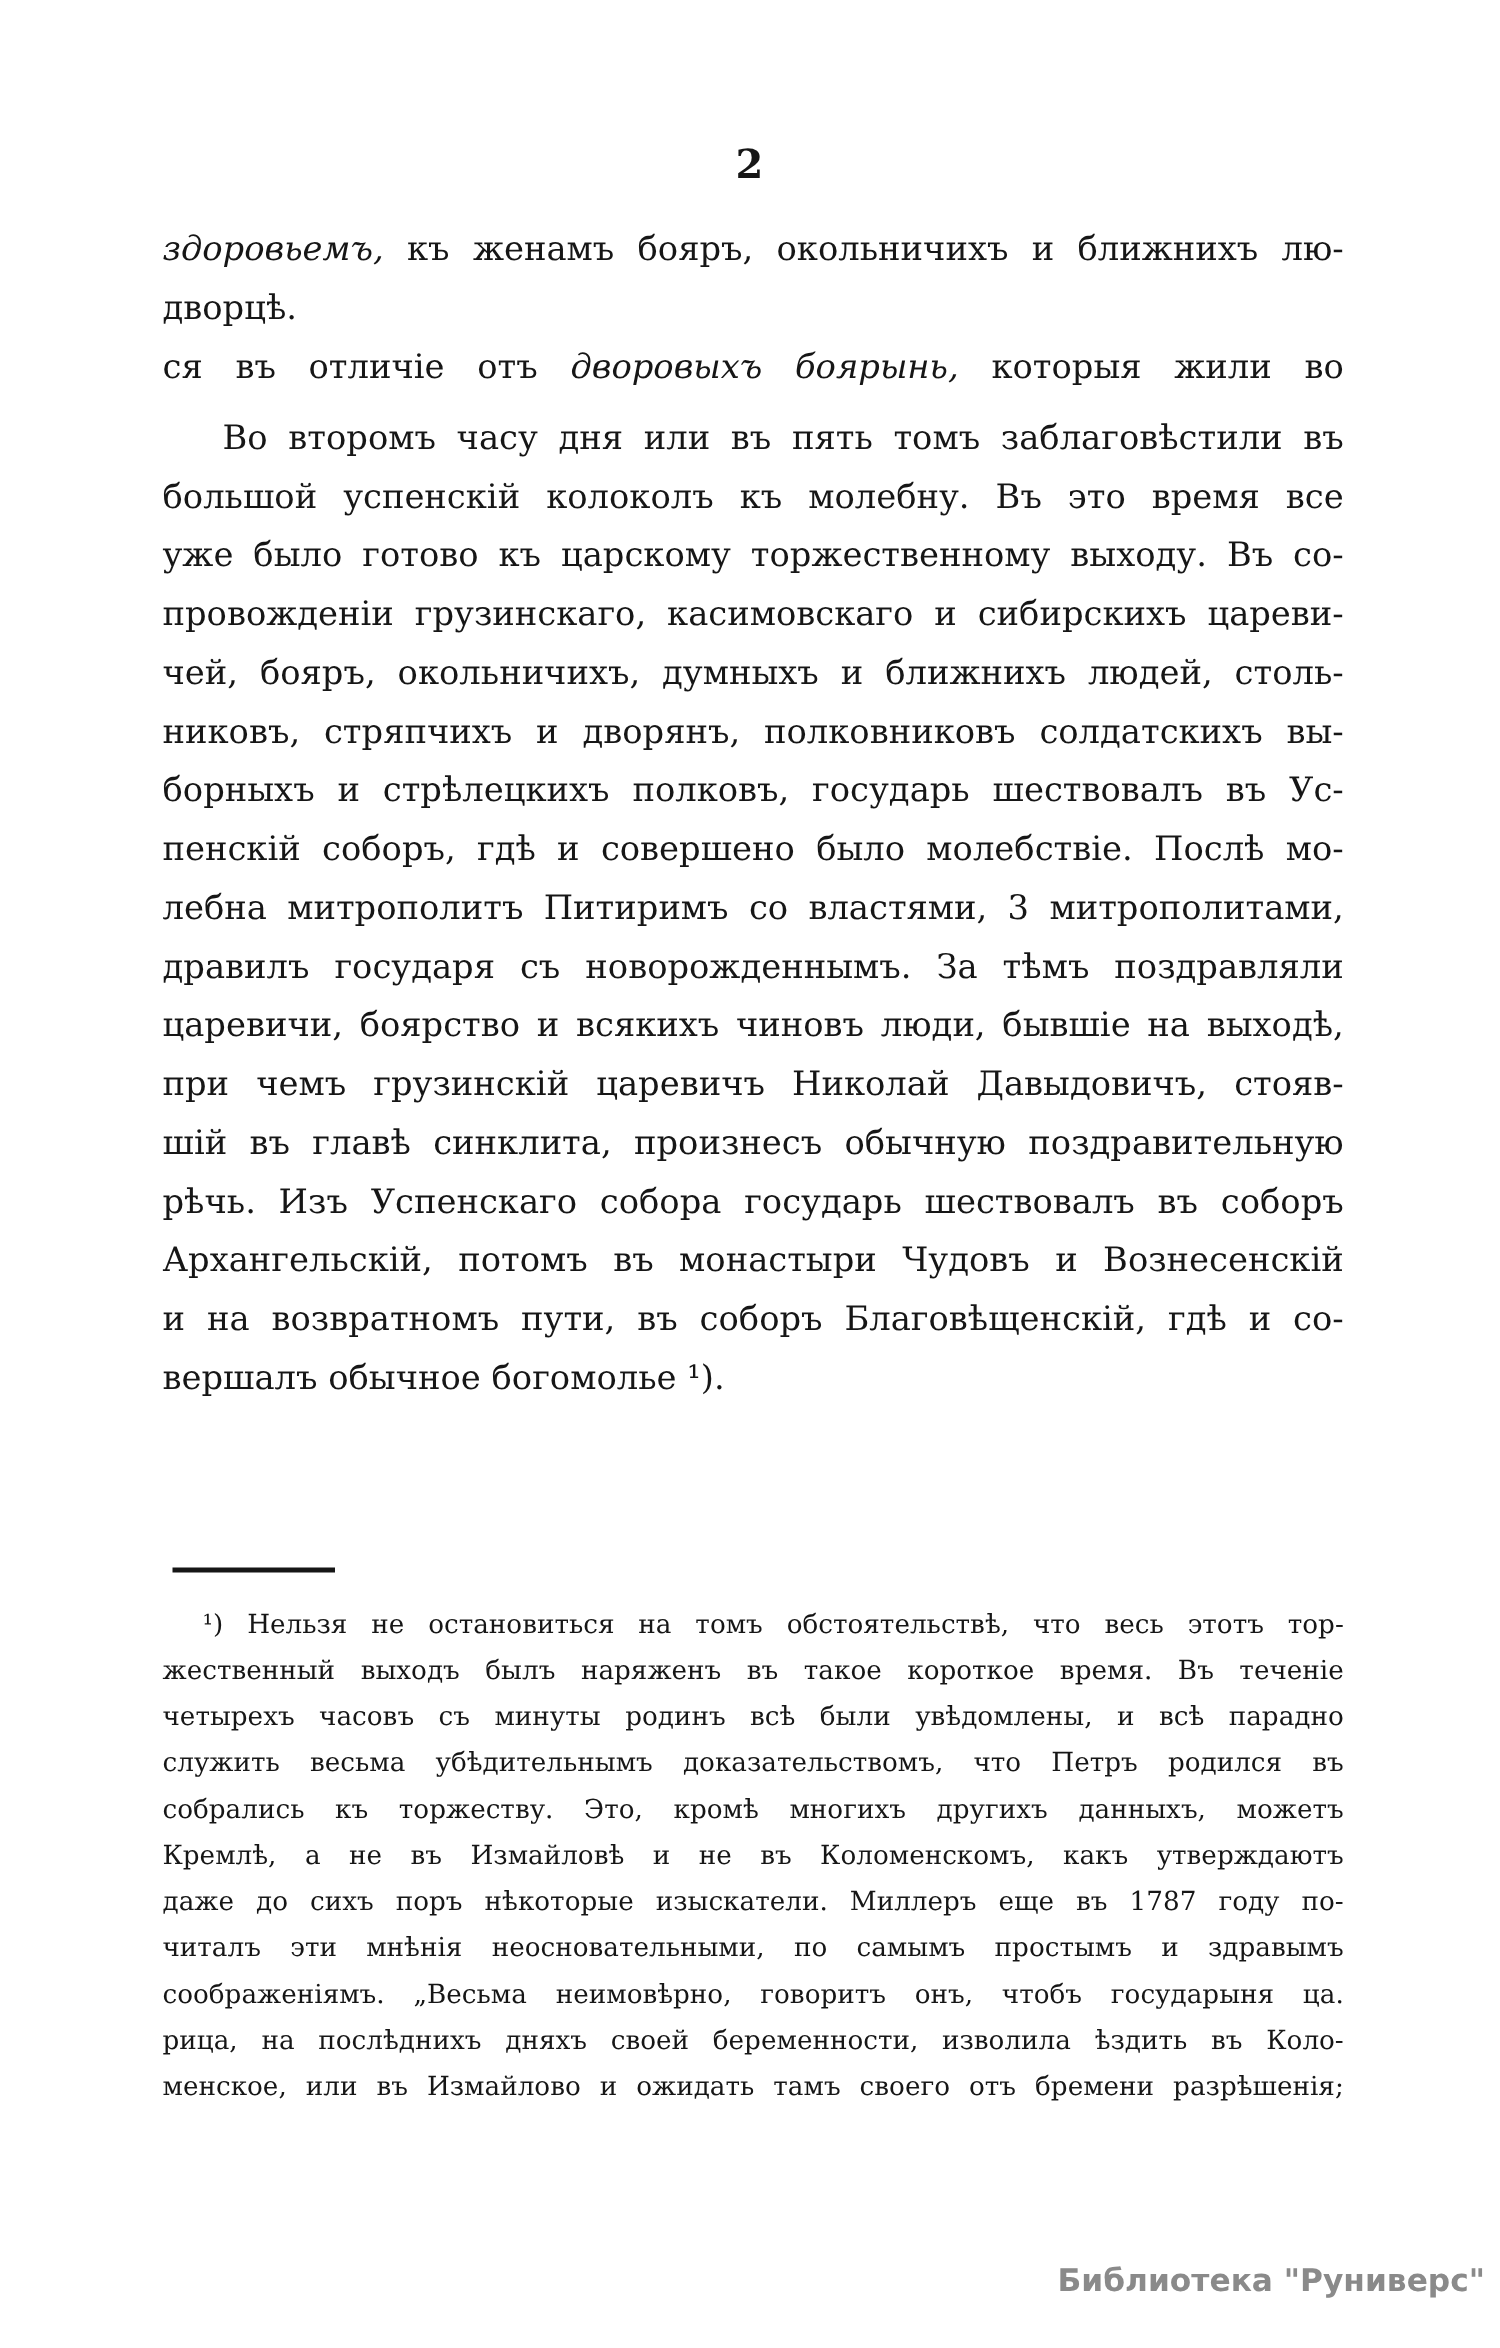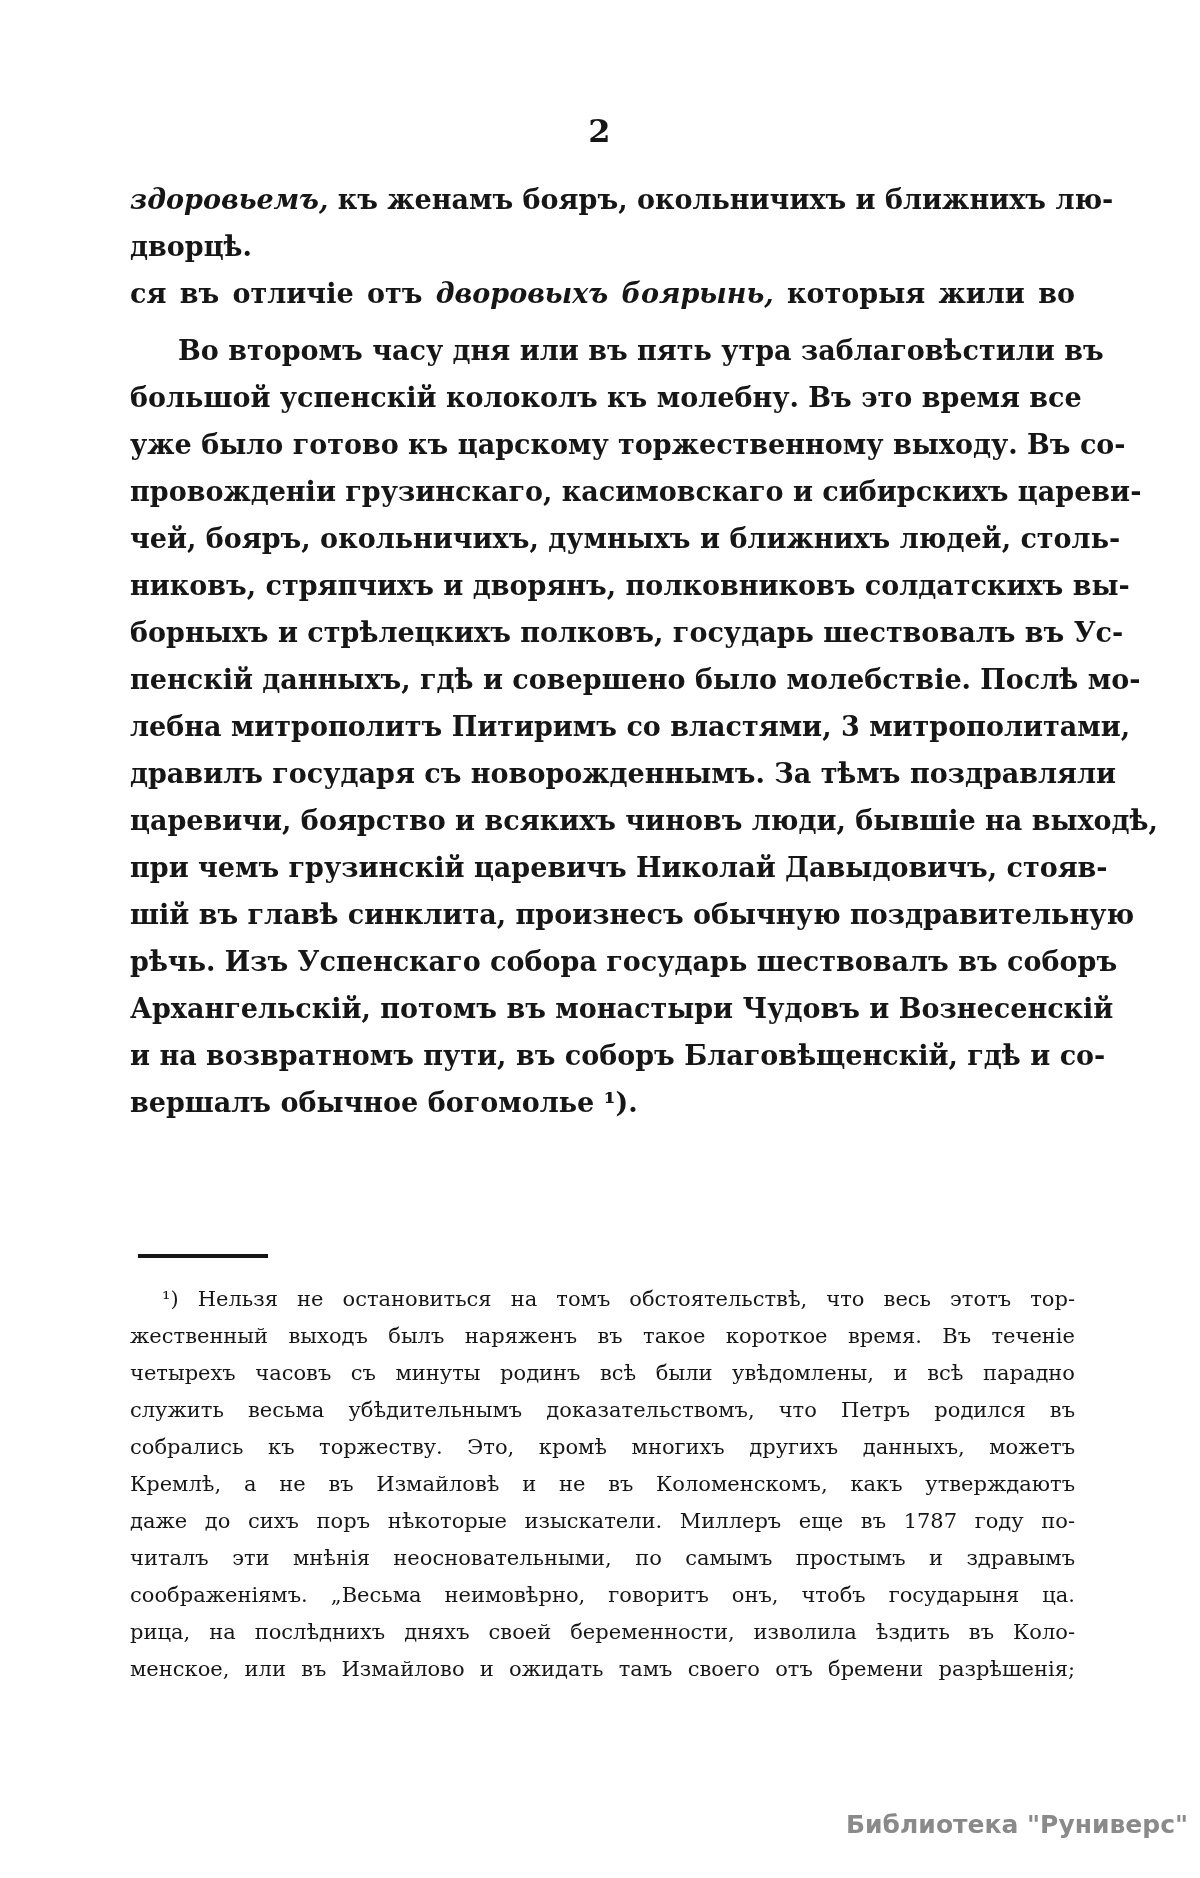--- a/index.html
+++ b/index.html
@@ -25,21 +25,21 @@
     font-size: 32px;
     font-weight: bold;
     letter-spacing: 1px;
   }
   .main-text {
     position: absolute;
     top: 176px;
     left: 130px;
     width: 945px;
     font-size: 27px;
-    font-weight: bold;
+    font-weight: normal;
     line-height: 47px;
   }
   .para + .para {
     margin-top: 10px;
   }
   .line {
     text-align: justify;
     text-align-last: justify;
     white-space: nowrap;
   }
@@ -89,28 +89,28 @@
 
   <div class="page-number">2</div>
 
   <div class="main-text">
       <div class="para">
         <div class="line"><span class="it">здоровьемъ,</span><span> къ женамъ бояръ, окольничихъ и ближнихъ лю-</span></div>
         <div class="line last"><span>дворцѣ.</span></div>
         <div class="line"><span>ся въ отличіе отъ </span><span class="it">дворовыхъ боярынь,</span><span> которыя жили во</span></div>
       </div>
       <div class="para">
-        <div class="line indent"><span>Во второмъ часу дня или въ пять утра заблаговѣстили въ</span></div>
+        <div class="line indent"><span>Во второмъ часу дня или въ пять томъ заблаговѣстили въ</span></div>
         <div class="line"><span>большой успенскій колоколъ къ молебну. Въ это время все</span></div>
         <div class="line"><span>уже было готово къ царскому торжественному выходу. Въ со-</span></div>
         <div class="line"><span>провожденіи грузинскаго, касимовскаго и сибирскихъ цареви-</span></div>
         <div class="line"><span>чей, бояръ, окольничихъ, думныхъ и ближнихъ людей, столь-</span></div>
         <div class="line"><span>никовъ, стряпчихъ и дворянъ, полковниковъ солдатскихъ вы-</span></div>
         <div class="line"><span>борныхъ и стрѣлецкихъ полковъ, государь шествовалъ въ Ус-</span></div>
-        <div class="line"><span>пенскій данныхъ, гдѣ и совершено было молебствіе. Послѣ мо-</span></div>
+        <div class="line"><span>пенскій соборъ, гдѣ и совершено было молебствіе. Послѣ мо-</span></div>
         <div class="line"><span>лебна митрополитъ Питиримъ со властями, 3 митрополитами,</span></div>
         <div class="line"><span>дравилъ государя съ новорожденнымъ. За тѣмъ поздравляли</span></div>
         <div class="line"><span>царевичи, боярство и всякихъ чиновъ люди, бывшіе на выходѣ,</span></div>
         <div class="line"><span>при чемъ грузинскій царевичъ Николай Давыдовичъ, стояв-</span></div>
         <div class="line"><span>шій въ главѣ синклита, произнесъ обычную поздравительную</span></div>
         <div class="line"><span>рѣчь. Изъ Успенскаго собора государь шествовалъ въ соборъ</span></div>
         <div class="line"><span>Архангельскій, потомъ въ монастыри Чудовъ и Вознесенскій</span></div>
         <div class="line"><span>и на возвратномъ пути, въ соборъ Благовѣщенскій, гдѣ и со-</span></div>
         <div class="line last"><span>вершалъ обычное богомолье ¹).</span></div>
       </div>

